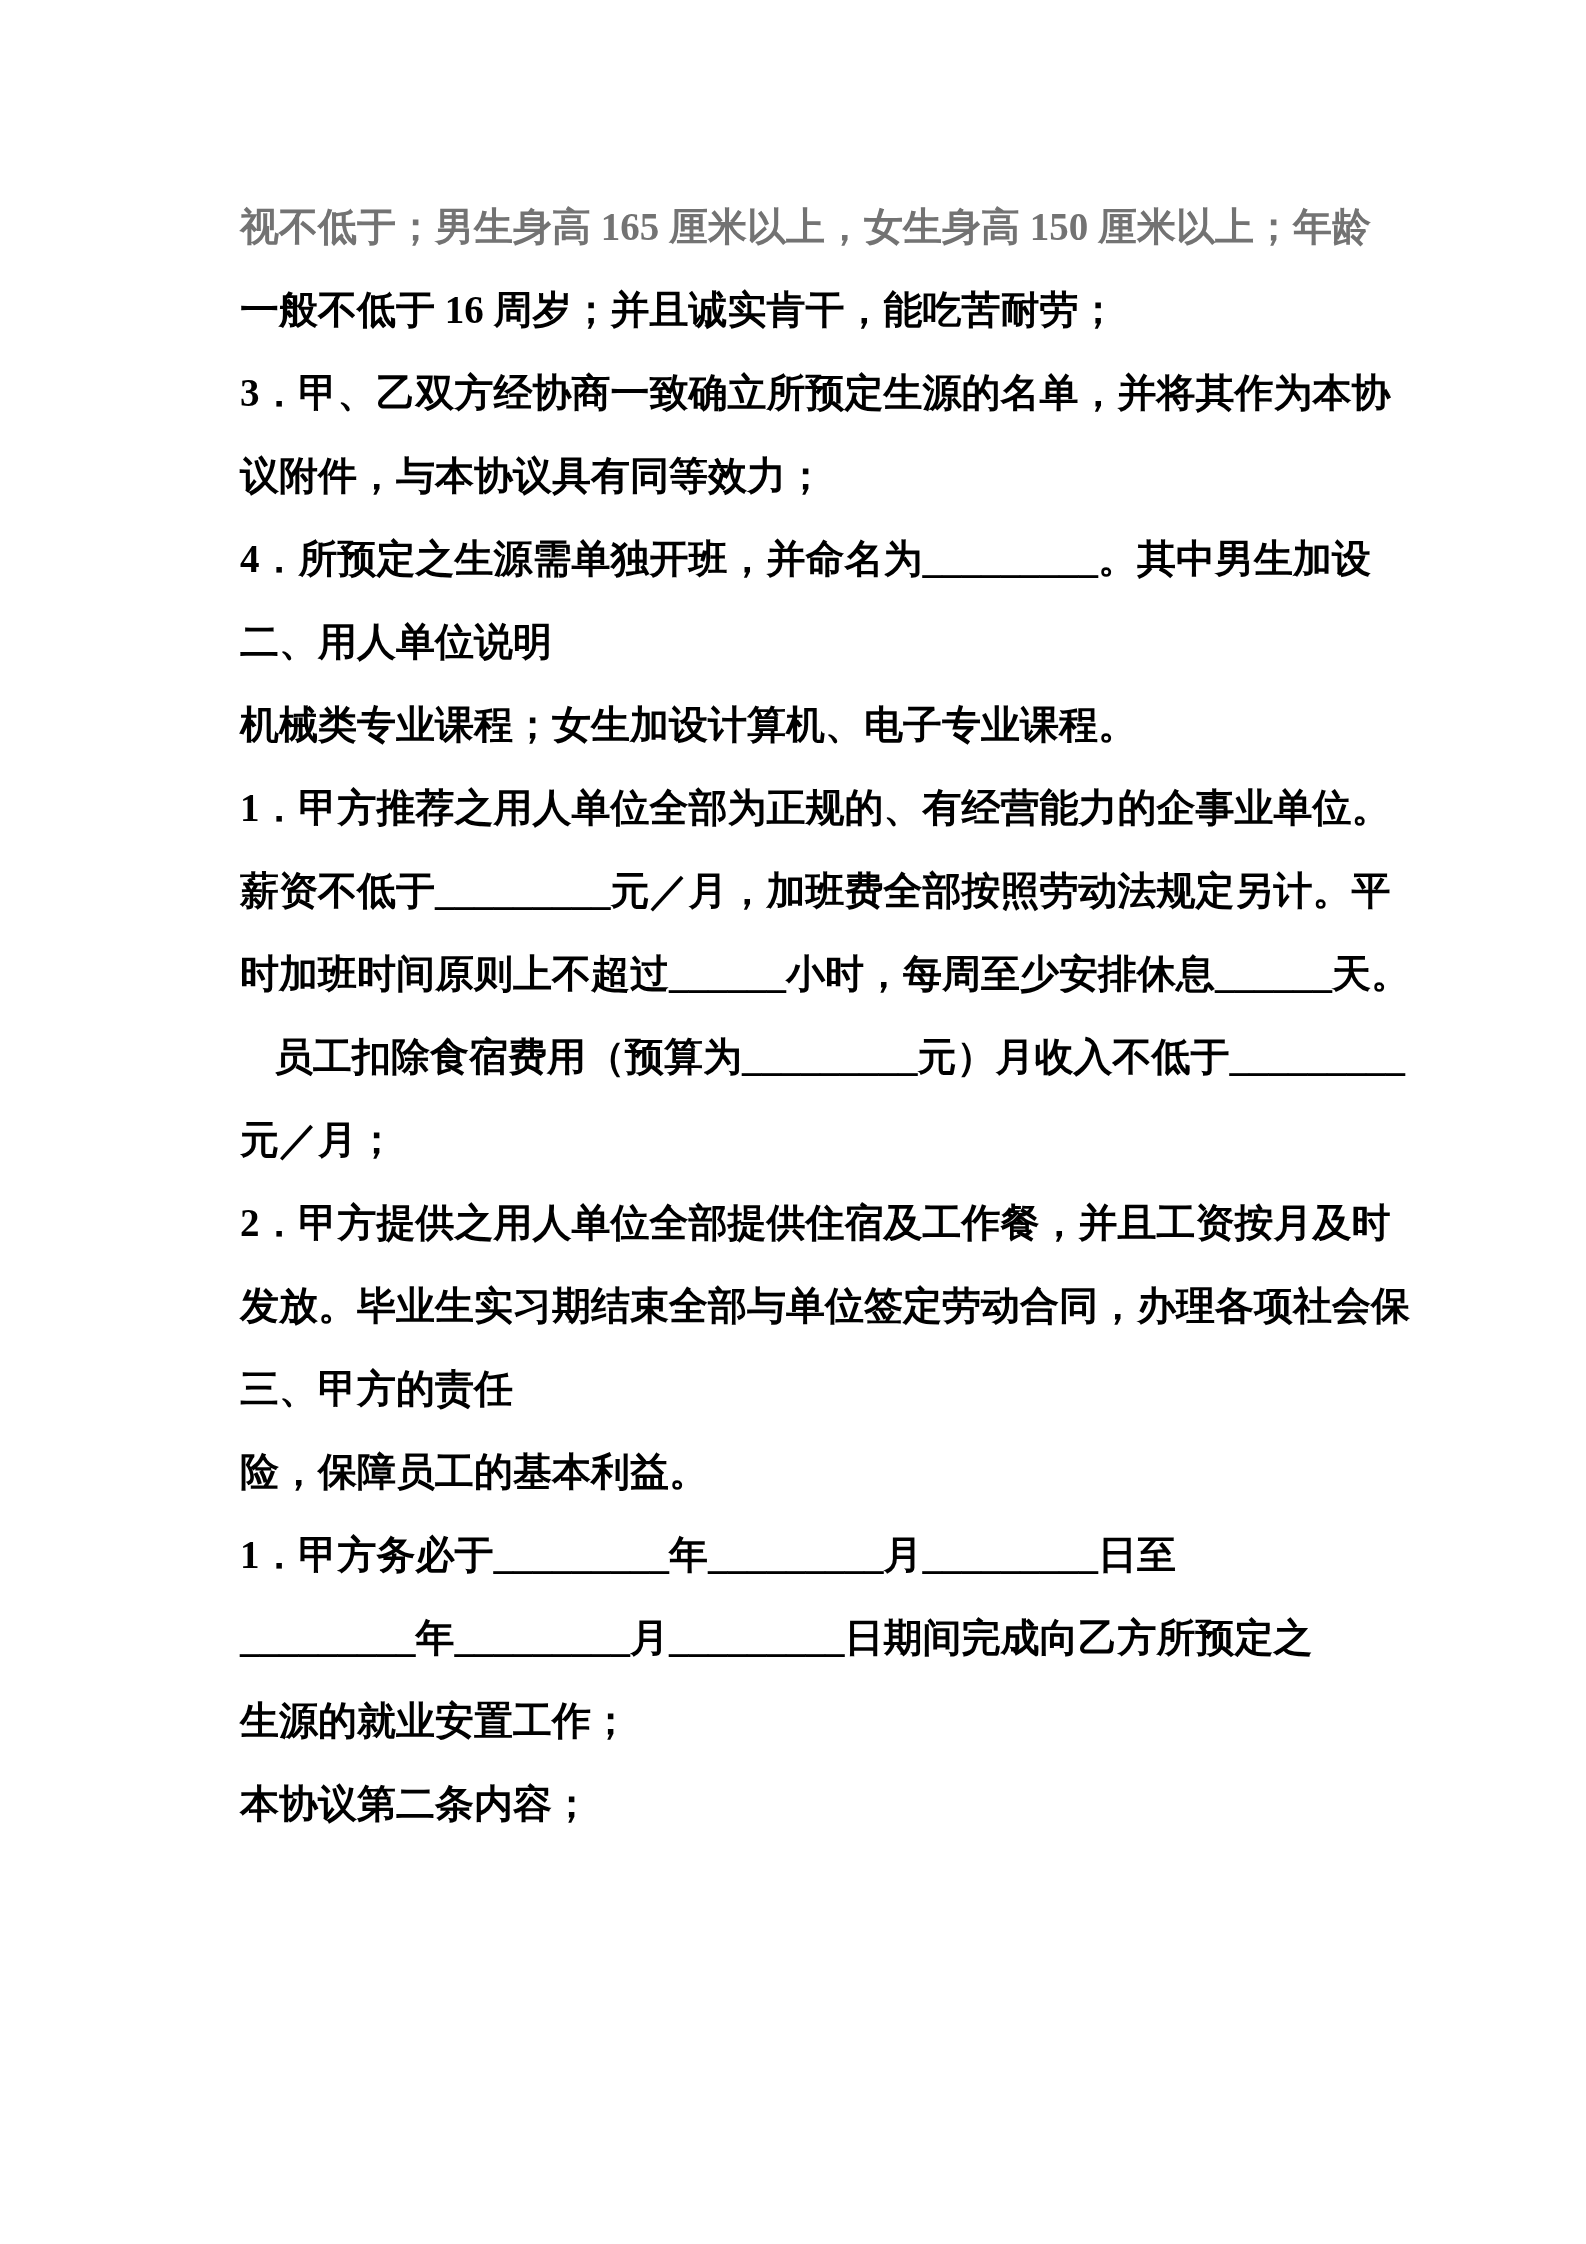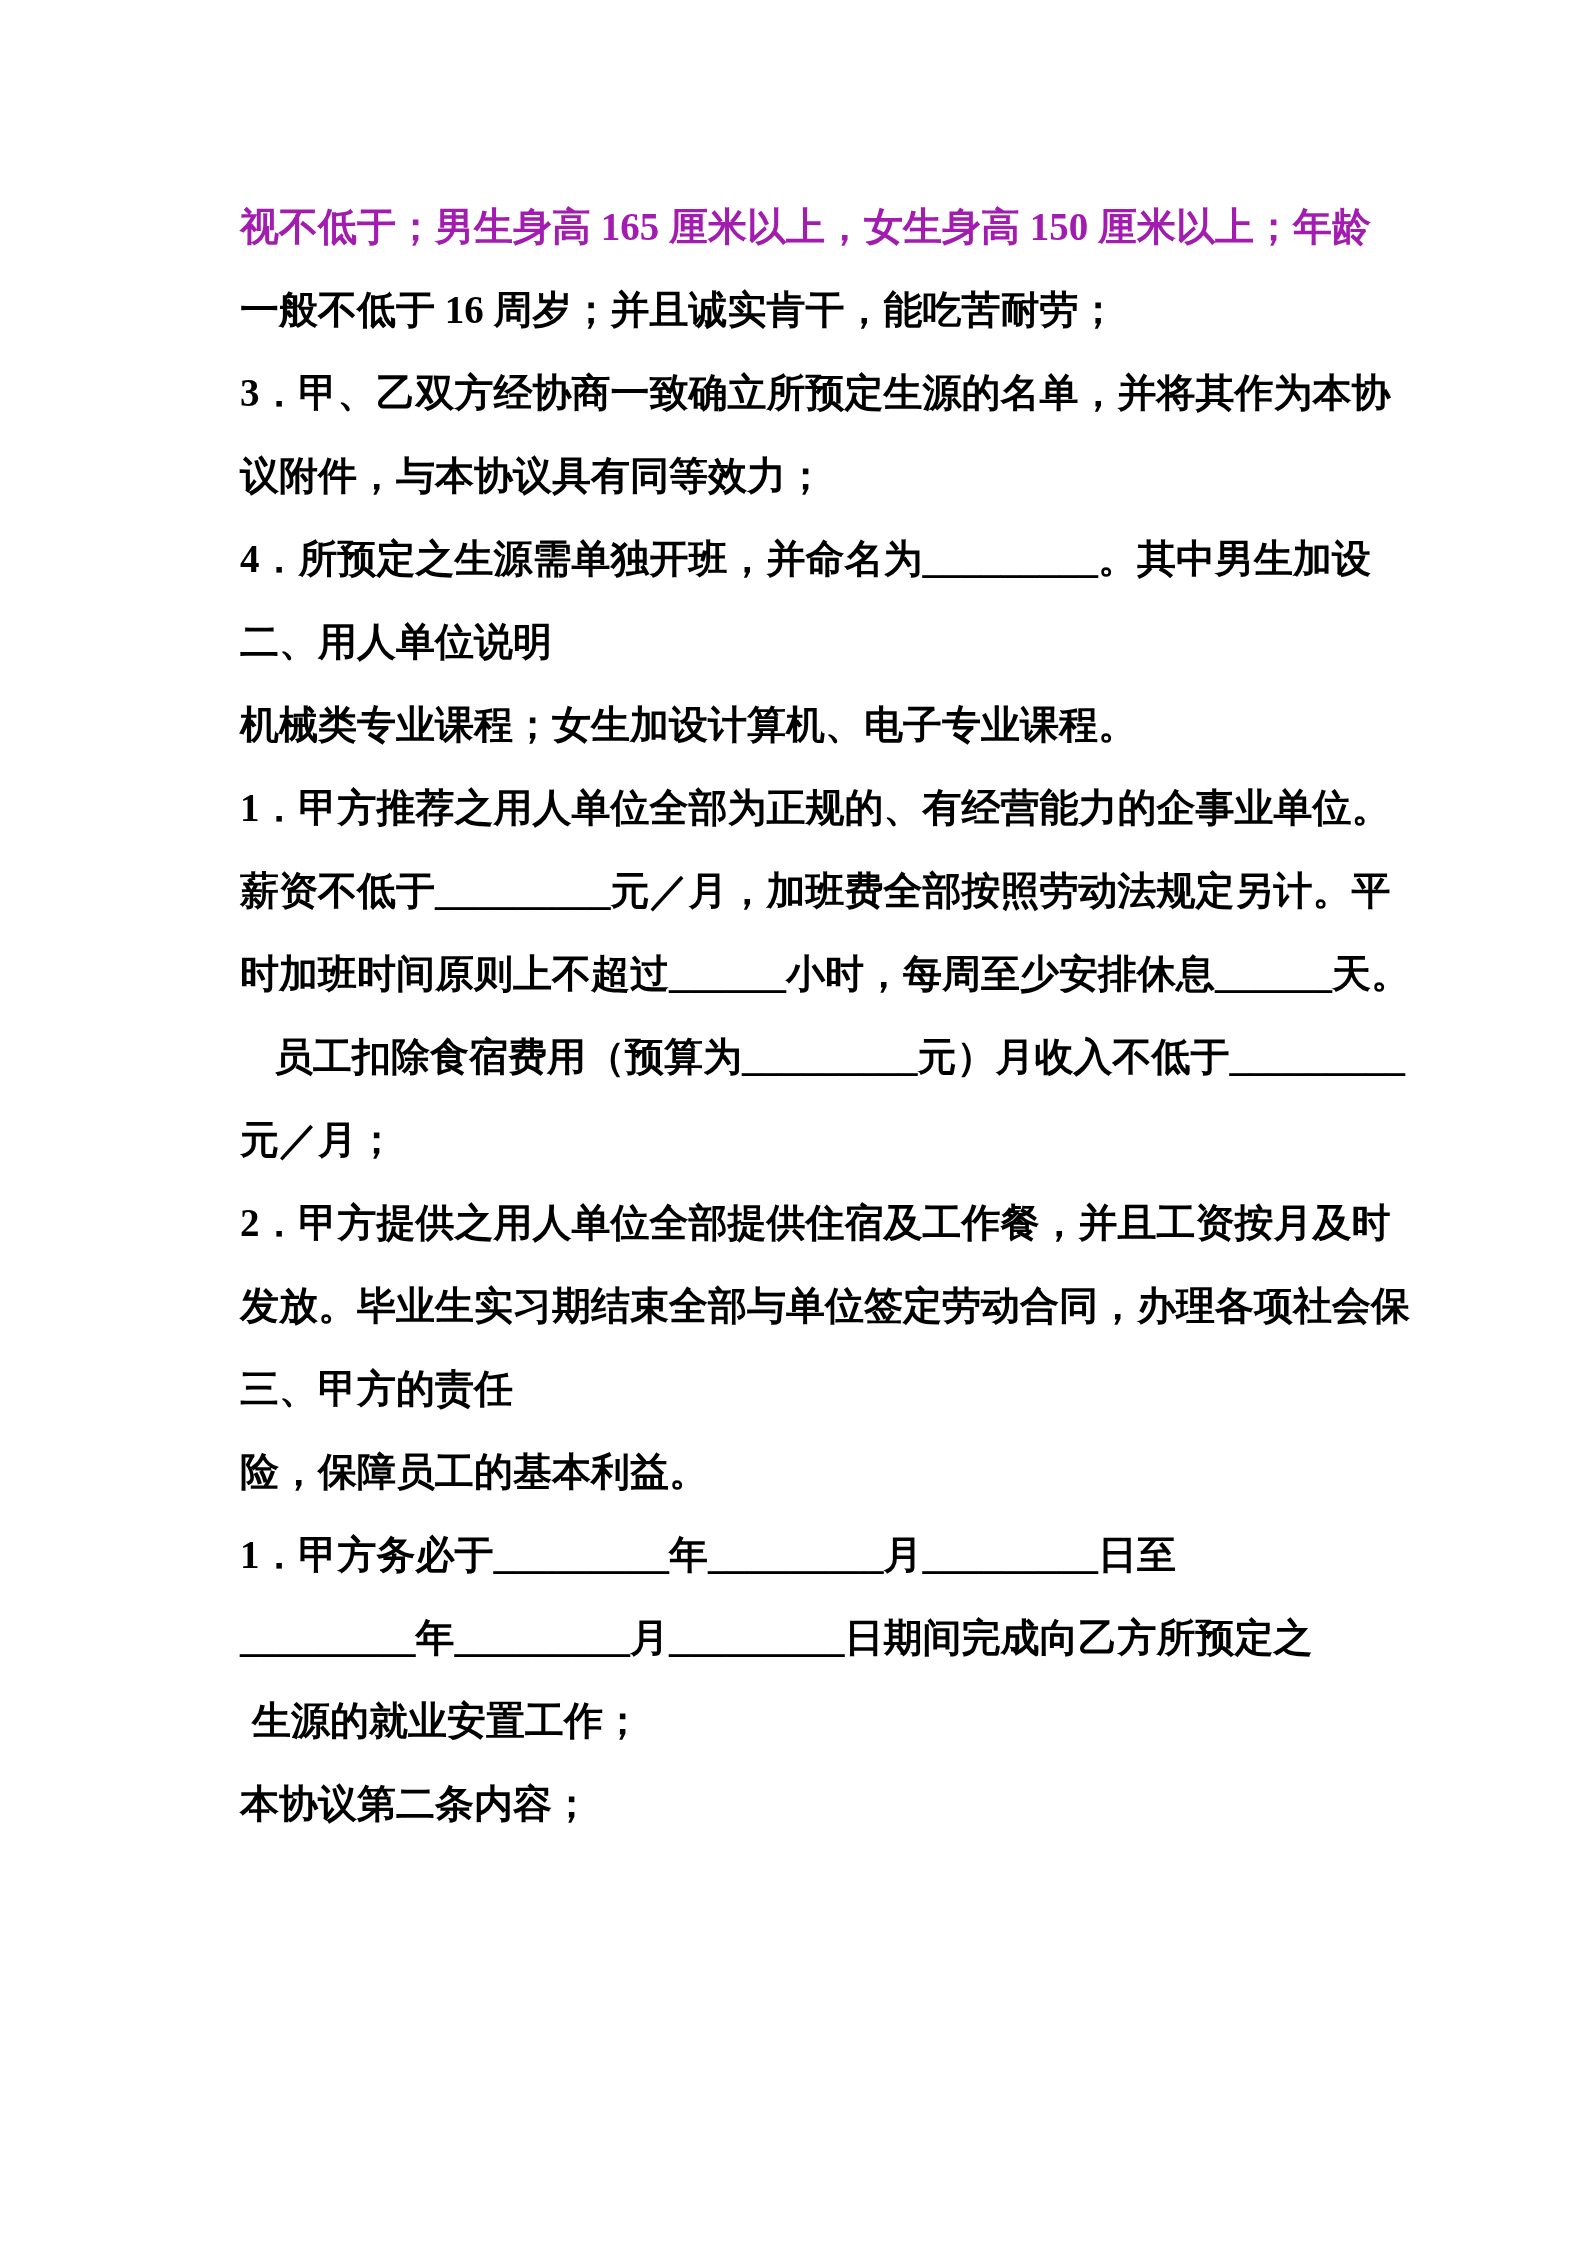--- a/index.html
+++ b/index.html
@@ -41,34 +41,34 @@
   .doc-line .latin {
     font-family: "Liberation Serif", "DejaVu Serif", serif;
     font-weight: 700;
   }
 </style>
 </head>
 <body style="background: rgb(255, 255, 255);">
 
 <div class="page">
   <div class="content">
-    <div class="doc-line" style="color: #a21caf;"><span>视不低于；男生身高</span><span class="latin"> 165 </span><span>厘米以上，女生身高</span><span class="latin"> 150 </span><span>厘米以上；年龄</span></div>
+    <div class="doc-line" style="color: #737373;"><span>视不低于；男生身高</span><span class="latin"> 165 </span><span>厘米以上，女生身高</span><span class="latin"> 150 </span><span>厘米以上；年龄</span></div>
     <div class="doc-line" style="color: rgb(0, 0, 0);"><span>一般不低于</span><span class="latin"> 16 </span><span>周岁；并且诚实肯干，能吃苦耐劳；</span></div>
     <div class="doc-line" style="color: rgb(0, 0, 0);"><span class="latin">3</span><span>．甲、乙双方经协商一致确立所预定生源的名单，并将其作为本协</span></div>
     <div class="doc-line" style="color: rgb(0, 0, 0);"><span>议附件，与本协议具有同等效力；</span></div>
     <div class="doc-line" style="color: rgb(0, 0, 0);"><span class="latin">4</span><span>．所预定之生源需单独开班，并命名为</span><span class="latin">_________</span><span>。其中男生加设</span></div>
     <div class="doc-line" style="color: rgb(0, 0, 0);"><span>二、用人单位说明</span></div>
     <div class="doc-line" style="color: rgb(0, 0, 0);"><span>机械类专业课程；女生加设计算机、电子专业课程。</span></div>
     <div class="doc-line" style="color: rgb(0, 0, 0);"><span class="latin">1</span><span>．甲方推荐之用人单位全部为正规的、有经营能力的企事业单位。</span></div>
     <div class="doc-line" style="color: rgb(0, 0, 0);"><span>薪资不低于</span><span class="latin">_________</span><span>元／月，加班费全部按照劳动法规定另计。平</span></div>
     <div class="doc-line" style="color: rgb(0, 0, 0);"><span>时加班时间原则上不超过</span><span class="latin">______</span><span>小时，每周至少安排休息</span><span class="latin">______</span><span>天。</span></div>
     <div class="doc-line" style="color: rgb(0, 0, 0); margin-left: 34px;"><span>员工扣除食宿费用（预算为</span><span class="latin">_________</span><span>元）月收入不低于</span><span class="latin">_________</span></div>
     <div class="doc-line" style="color: rgb(0, 0, 0);"><span>元／月；</span></div>
     <div class="doc-line" style="color: rgb(0, 0, 0);"><span class="latin">2</span><span>．甲方提供之用人单位全部提供住宿及工作餐，并且工资按月及时</span></div>
     <div class="doc-line" style="color: rgb(0, 0, 0);"><span>发放。毕业生实习期结束全部与单位签定劳动合同，办理各项社会保</span></div>
     <div class="doc-line" style="color: rgb(0, 0, 0);"><span>三、甲方的责任</span></div>
     <div class="doc-line" style="color: rgb(0, 0, 0);"><span>险，保障员工的基本利益。</span></div>
     <div class="doc-line" style="color: rgb(0, 0, 0);"><span class="latin">1</span><span>．甲方务必于</span><span class="latin">_________</span><span>年</span><span class="latin">_________</span><span>月</span><span class="latin">_________</span><span>日至</span></div>
     <div class="doc-line" style="color: rgb(0, 0, 0);"><span class="latin">_________</span><span>年</span><span class="latin">_________</span><span>月</span><span class="latin">_________</span><span>日期间完成向乙方所预定之</span></div>
-    <div class="doc-line" style="color: rgb(0, 0, 0); margin-left: 12px;"><span>生源的就业安置工作；</span></div>
+    <div class="doc-line" style="color: rgb(0, 0, 0);"><span>生源的就业安置工作；</span></div>
     <div class="doc-line" style="color: rgb(0, 0, 0);"><span>本协议第二条内容；</span></div>
   </div>
 </div>
 
 </body></html>

